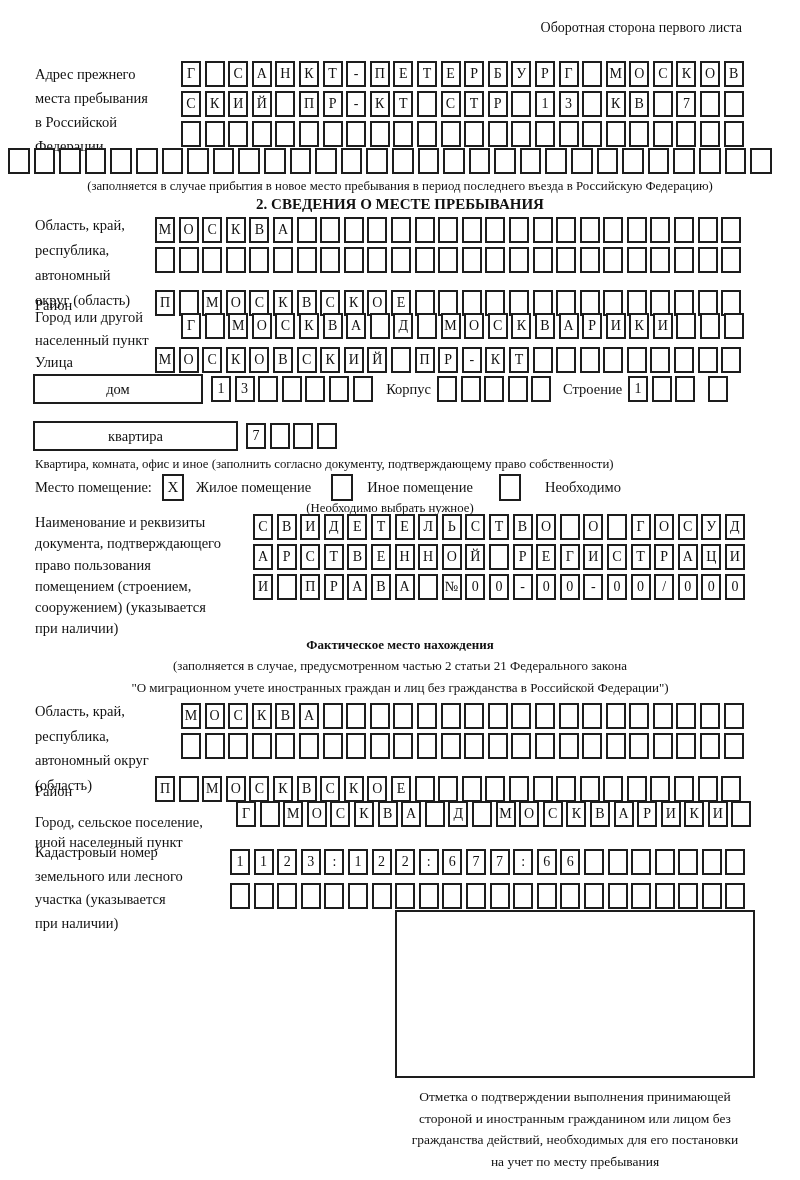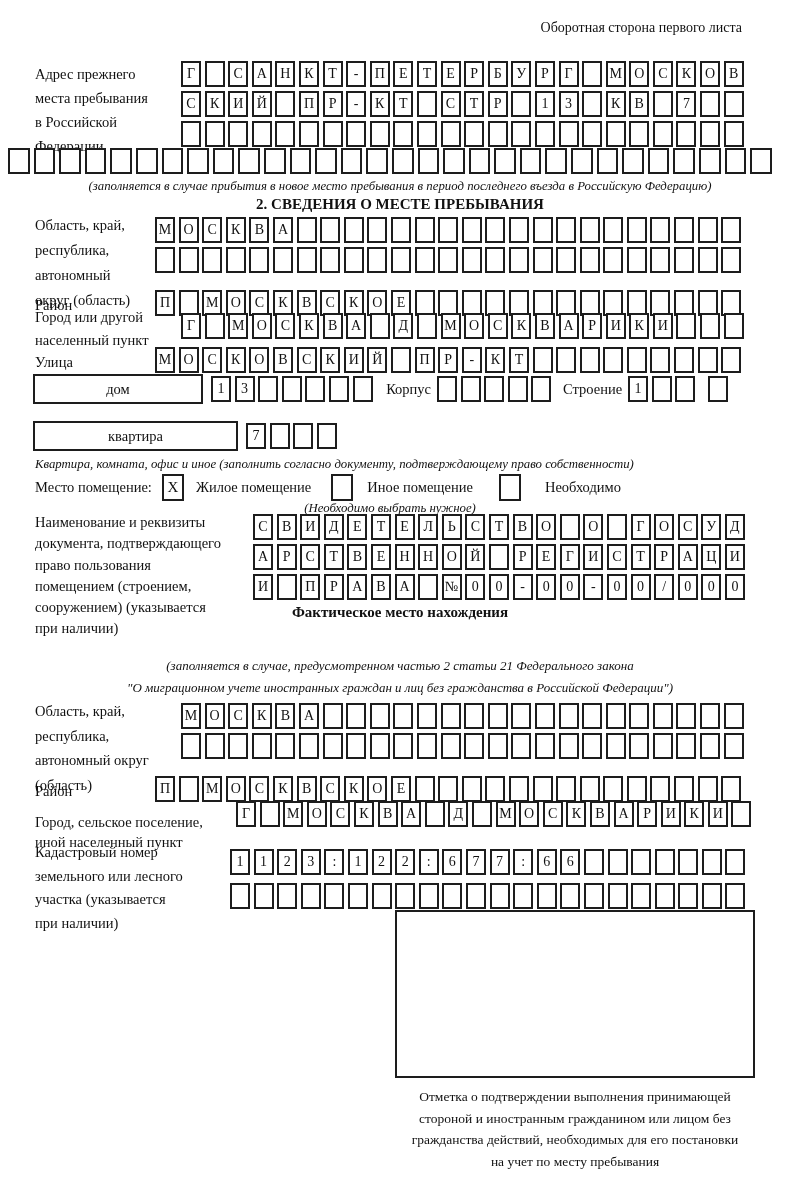--- a/index.html
+++ b/index.html
@@ -1,20 +1,20 @@
 <!DOCTYPE html>
 <html><head>
 <meta charset="utf-8">
 <style>
   html,body{margin:0;padding:0;background:#fff;}
   .page{position:relative;width:800px;height:1180px;background:#fff;overflow:hidden;
         font-family:"Liberation Serif","DejaVu Serif",serif;color:#111;}
   .abs{position:absolute;}
   .lbl{font-size:14.5px;line-height:24px;white-space:pre-line;}
-  .caption{font-size:12.8px;font-style:italic;}
+  .caption{font-size:12.8px;}
   .center{text-align:center;left:0;right:0;}
   .bold{font-weight:bold;}
   .row{display:flex;}
   .cell{box-sizing:border-box;flex:0 0 auto;width:20px;height:26px;margin-right:3.6px;
         border:2px solid #1d1d1d;background:#fff;display:inline-flex;align-items:center;
         justify-content:center;font-size:14px;line-height:1;}
   .row-wide .cell{width:21.6px;margin-right:4px;}
   .gap-last .cell:last-child{margin-left:9px;}
   .vstack .row{margin-bottom:4px;}
   .field-box{box-sizing:border-box;border:2px solid #1d1d1d;height:30px;display:inline-flex;
@@ -422,21 +422,21 @@
         <span class="cell">-</span>
         <span class="cell">0</span>
         <span class="cell">0</span>
         <span class="cell">/</span>
         <span class="cell">0</span>
         <span class="cell">0</span>
         <span class="cell">0</span>
       </div>
   </div>
 
-  <div class="abs center bold" style="top:604px;font-size:15px;">Фактическое место нахождения</div>
+  <div class="abs center bold" style="top:637px;font-size:13px;">Фактическое место нахождения</div>
   <div class="abs center caption note-pre" style="top:655px;font-size:13px;line-height:22px;">(заполняется в случае, предусмотренном частью 2 статьи 21 Федерального закона
 "О миграционном учете иностранных граждан и лиц без гражданства в Российской Федерации")</div>
 
   <div class="abs lbl" style="left:35px;top:699px;width:160px;line-height:24.5px;">Область, край,
 республика,
 автономный округ
 (область)</div>
   <div class="abs vstack" style="left:181px;top:703px;">
     <div class="row">
         <span class="cell">М</span>

